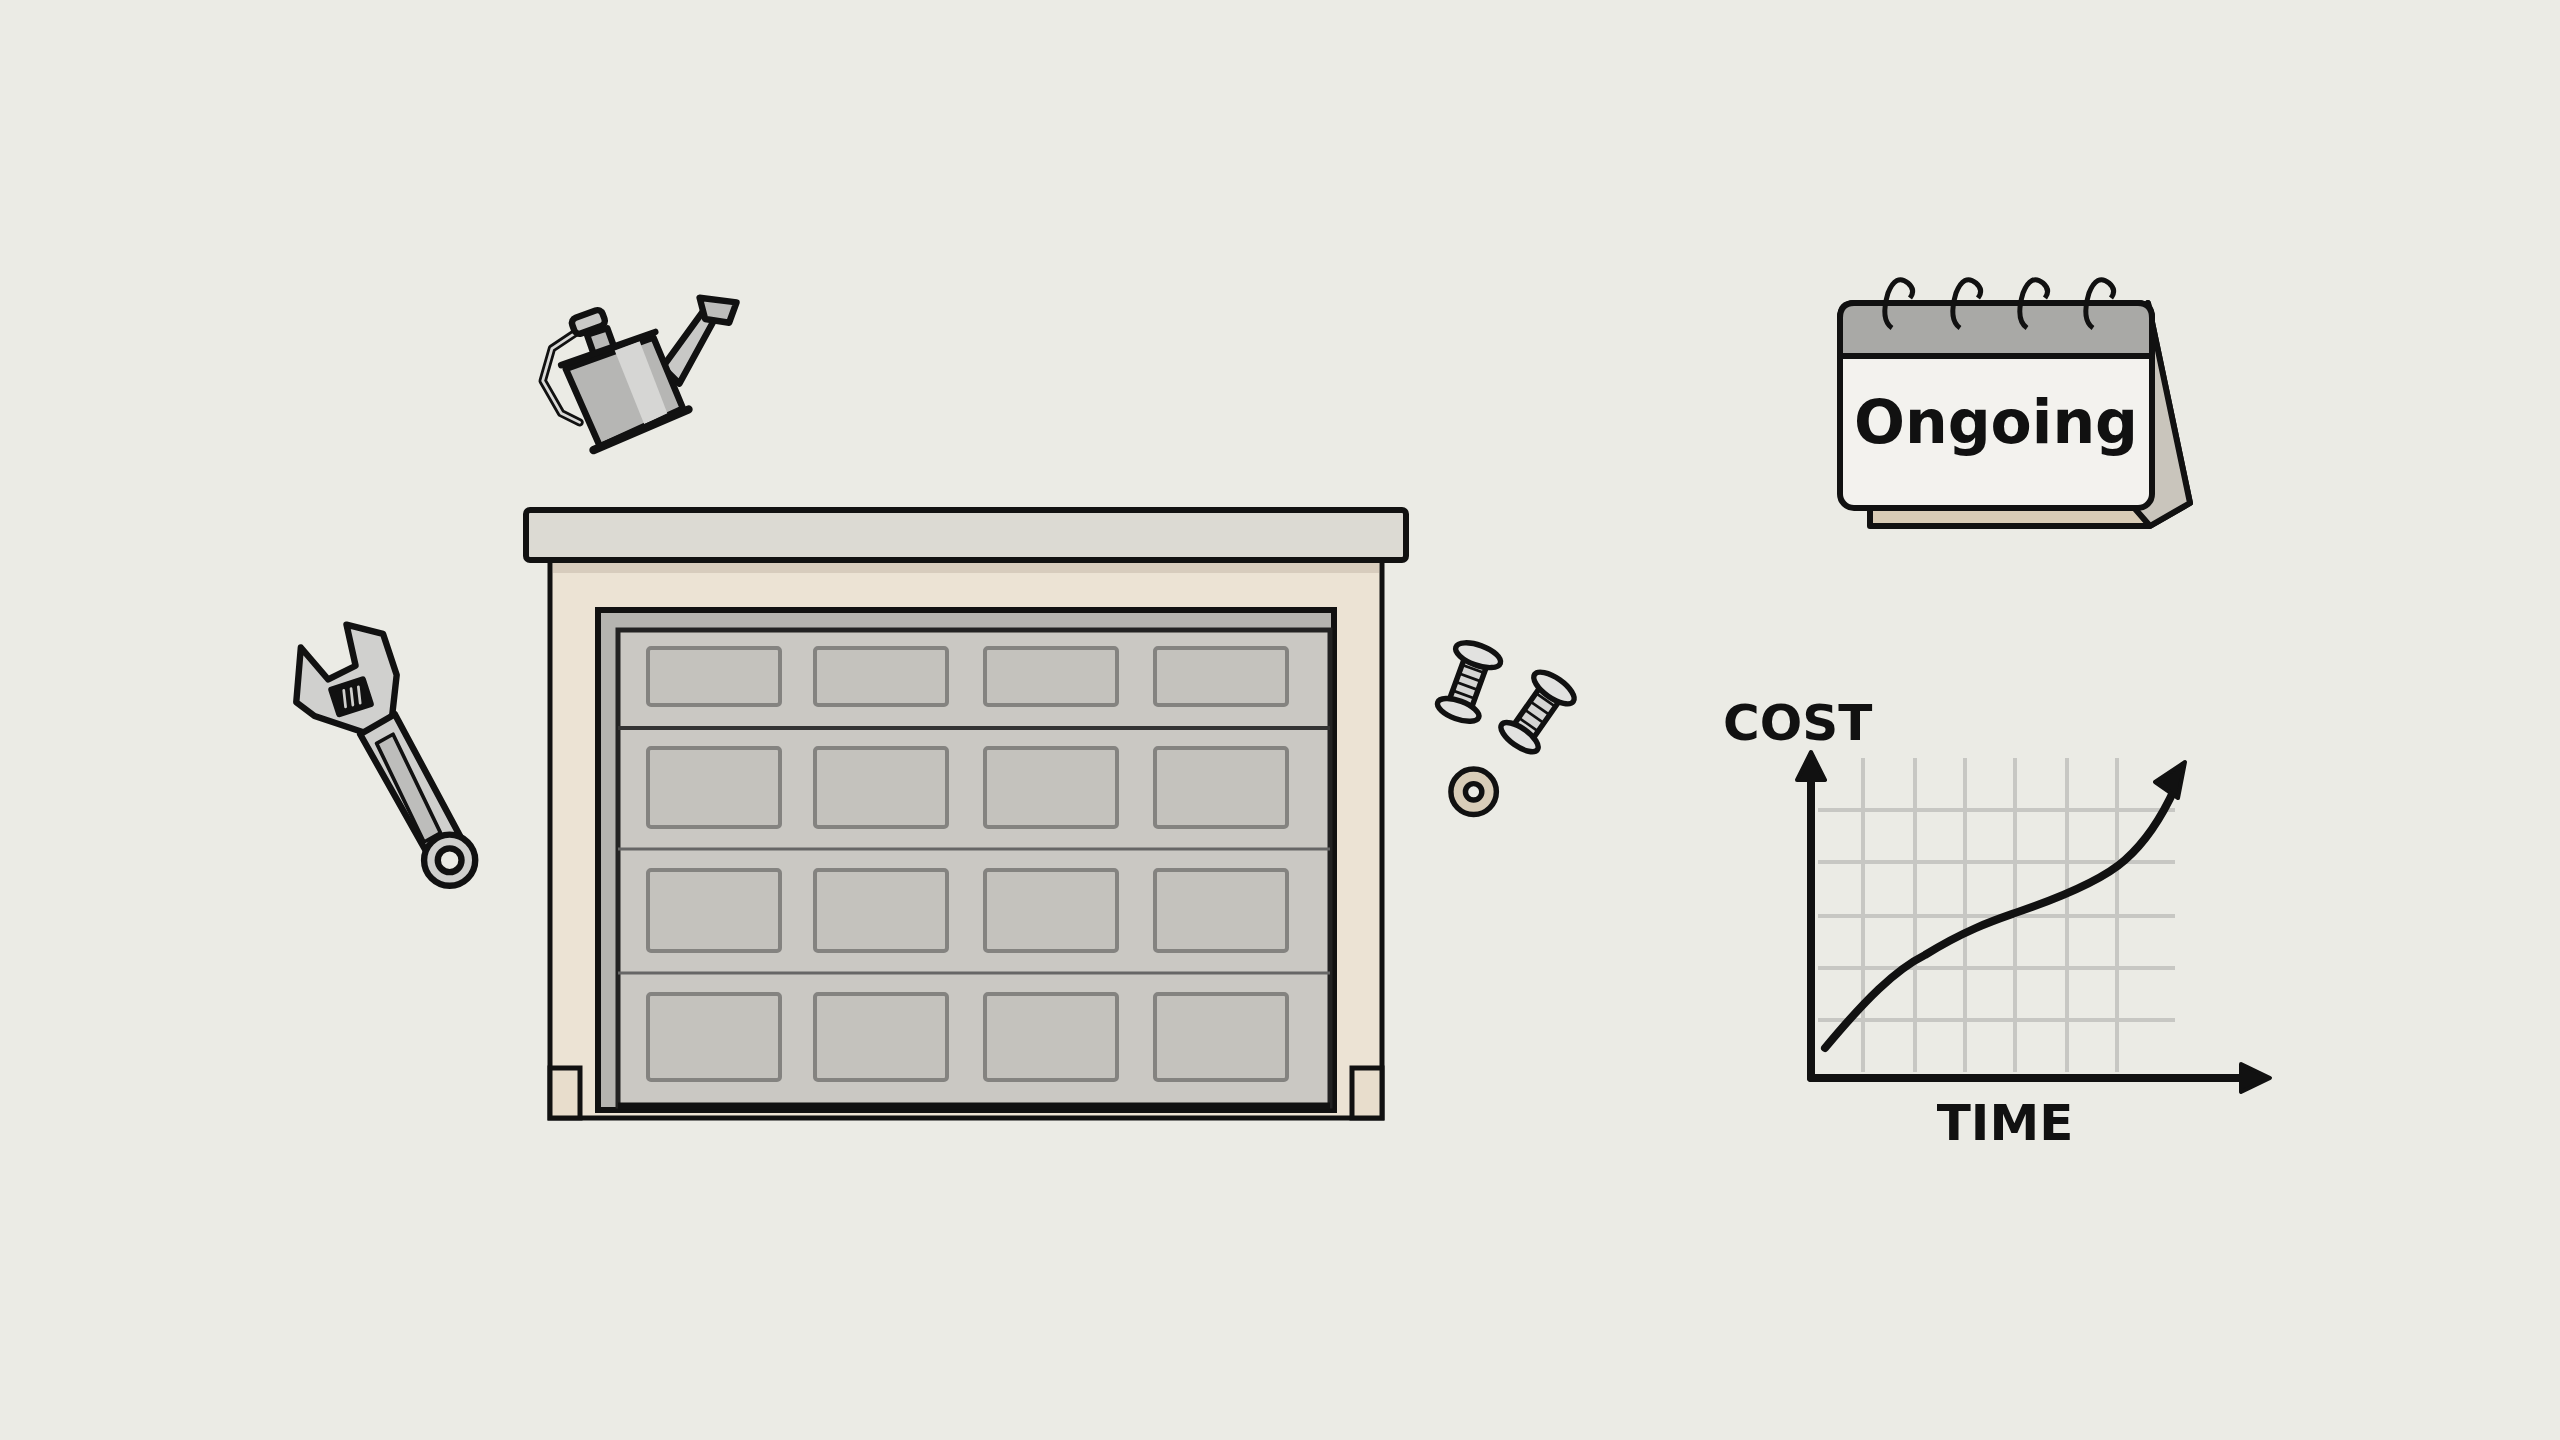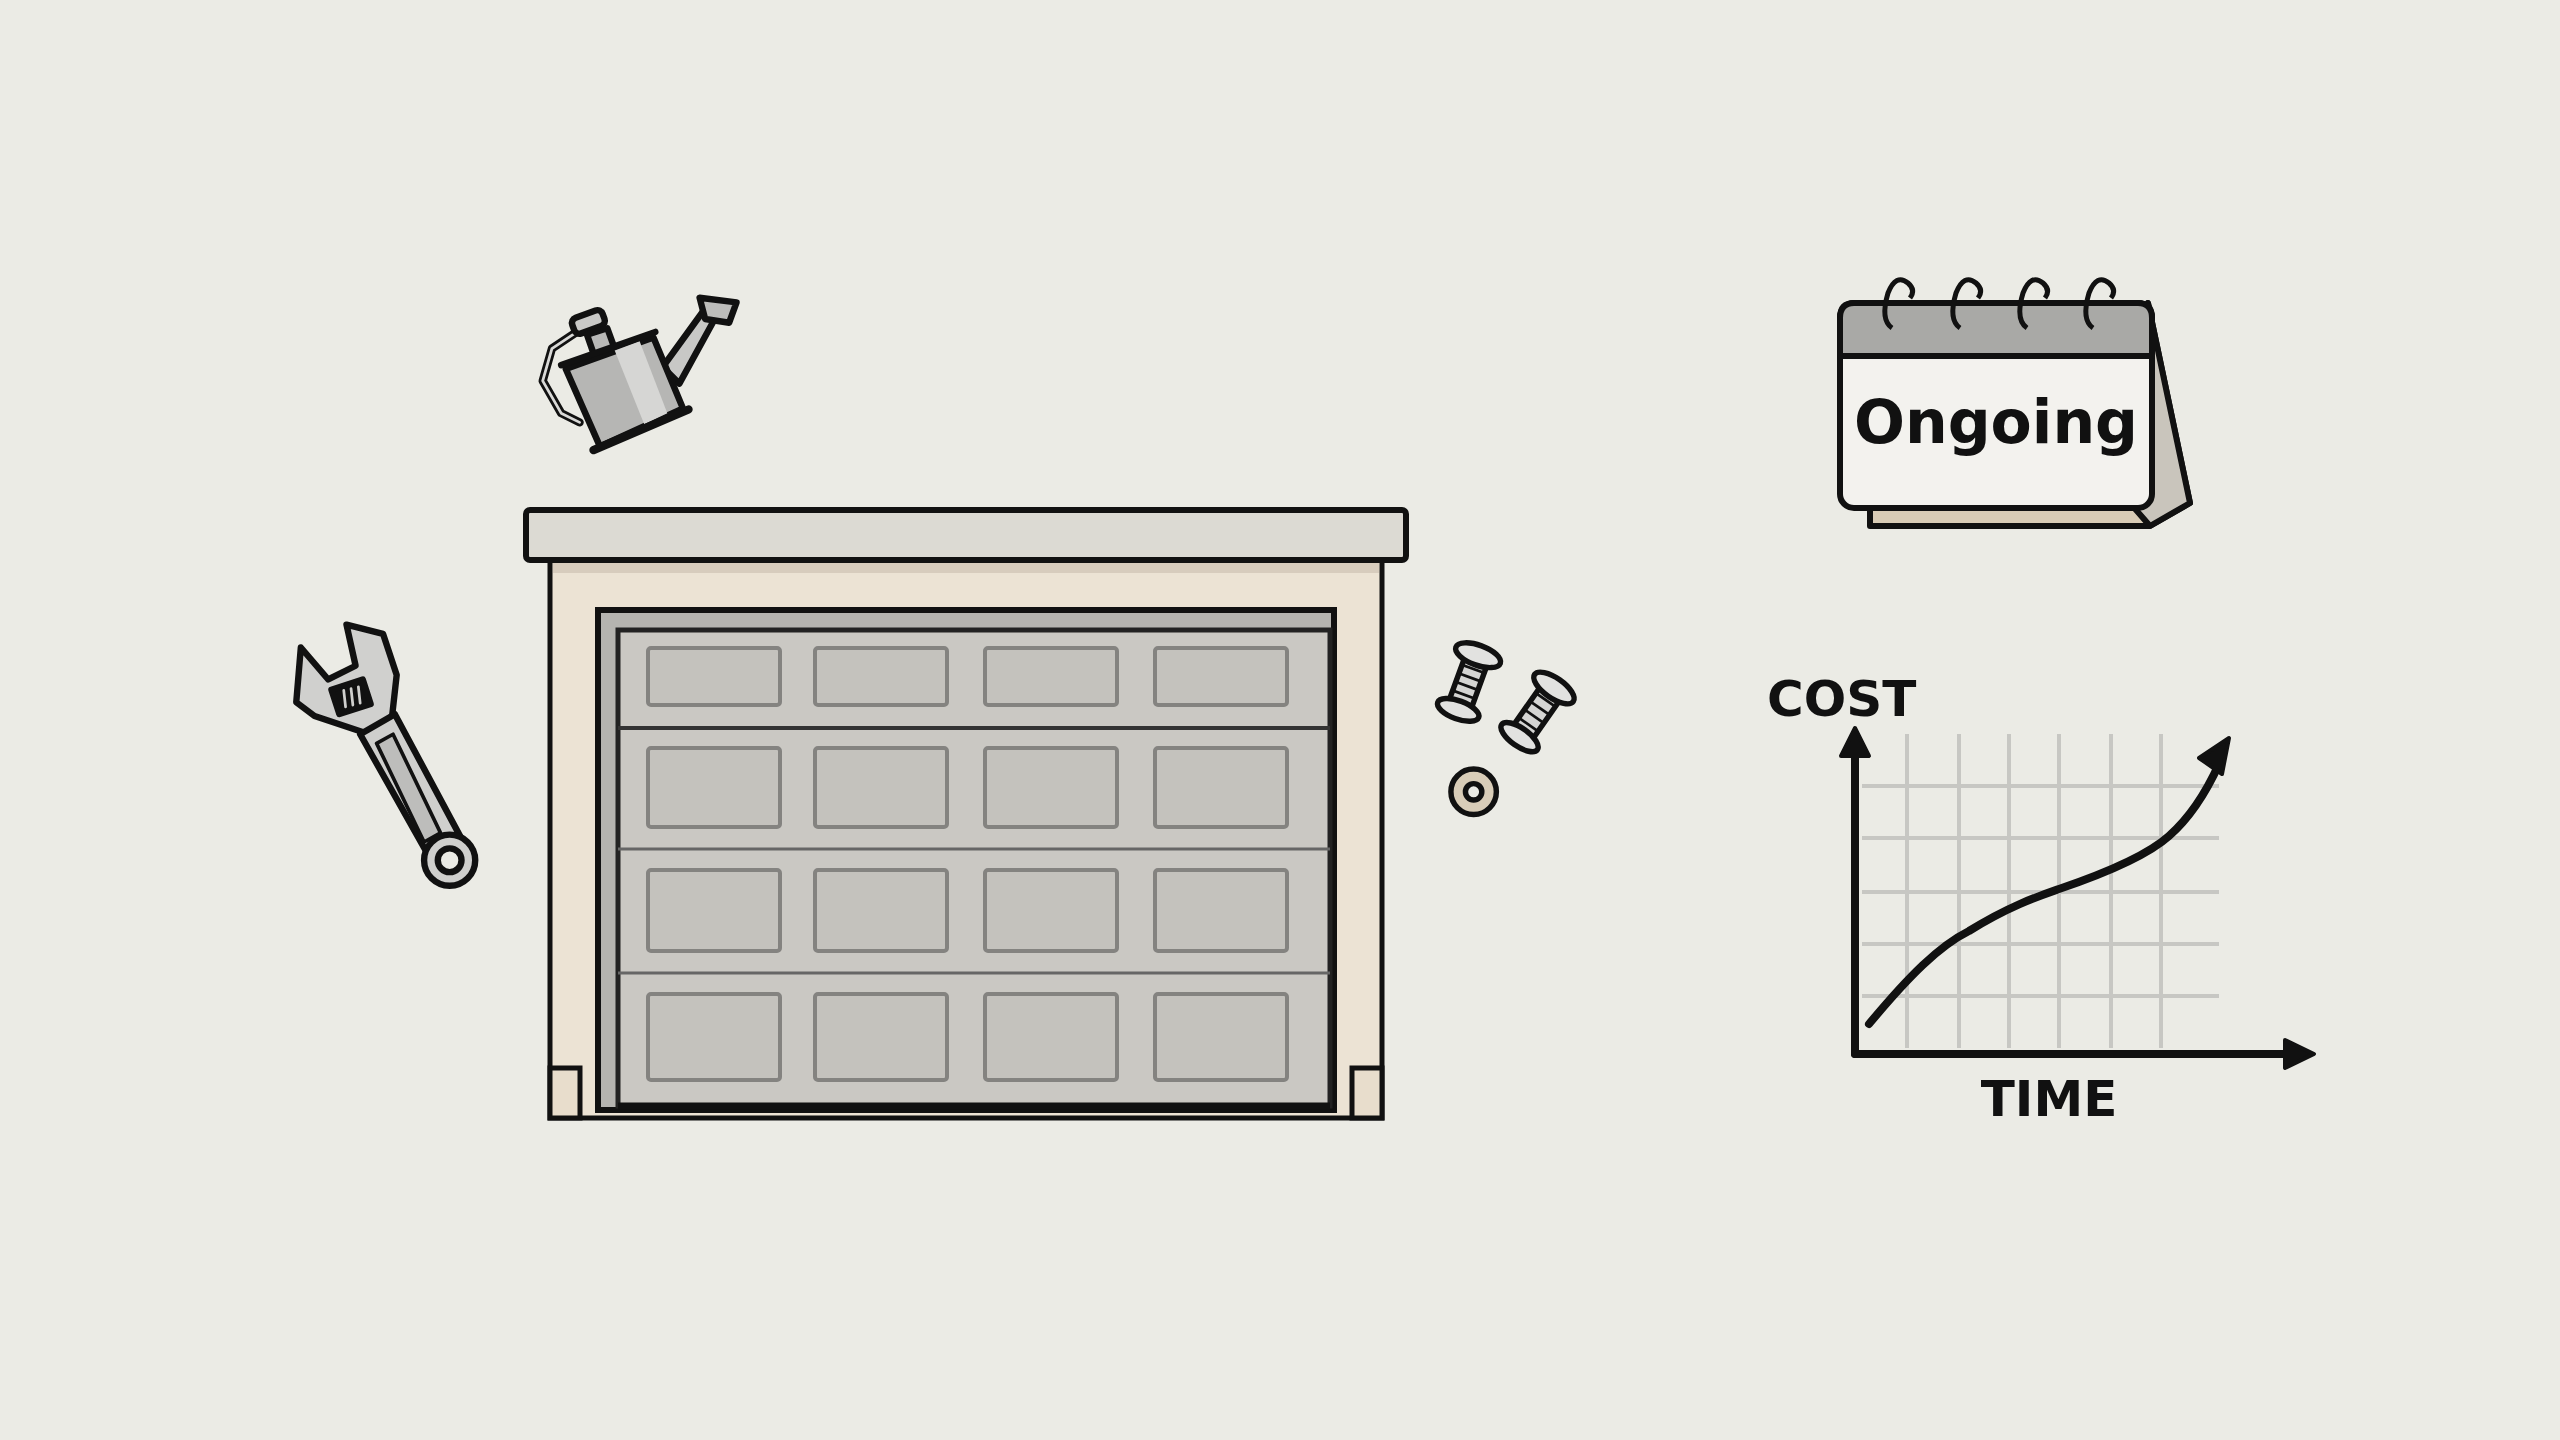--- a/index.html
+++ b/index.html
@@ -151,21 +151,21 @@
     <g stroke="#111" stroke-width="5" fill="none">
       <path d="M62 60 Q50 52 58 25 Q66 5 78 15 Q86 22 80 30"></path>
       <path d="M130 60 Q118 52 126 25 Q134 5 146 15 Q154 22 148 30"></path>
       <path d="M197 60 Q185 52 193 25 Q201 5 213 15 Q221 22 215 30"></path>
       <path d="M263 60 Q251 52 259 25 Q267 5 279 15 Q287 22 281 30"></path>
     </g>
     <text x="166" y="175" text-anchor="middle" font-size="60" class="label-text">Ongoing</text>
   </svg>
 </div>
 
-<div class="abs" style="left:1715px; top:646px; width:600px; height:480px;margin-left:44px;">
+<div class="abs" style="left:1715px; top:670px; width:600px; height:480px;">
   <svg width="600" height="480" viewBox="0 0 600 480">
     <text x="8" y="70" font-size="50" class="label-text">COST</text>
 
     <g stroke="#c7c7c3" stroke-width="4">
       <line x1="148" y1="88" x2="148" y2="402"></line>
       <line x1="200" y1="88" x2="200" y2="402"></line>
       <line x1="250" y1="88" x2="250" y2="402"></line>
       <line x1="300" y1="88" x2="300" y2="402"></line>
       <line x1="352" y1="88" x2="352" y2="402"></line>
       <line x1="402" y1="88" x2="402" y2="402"></line>

